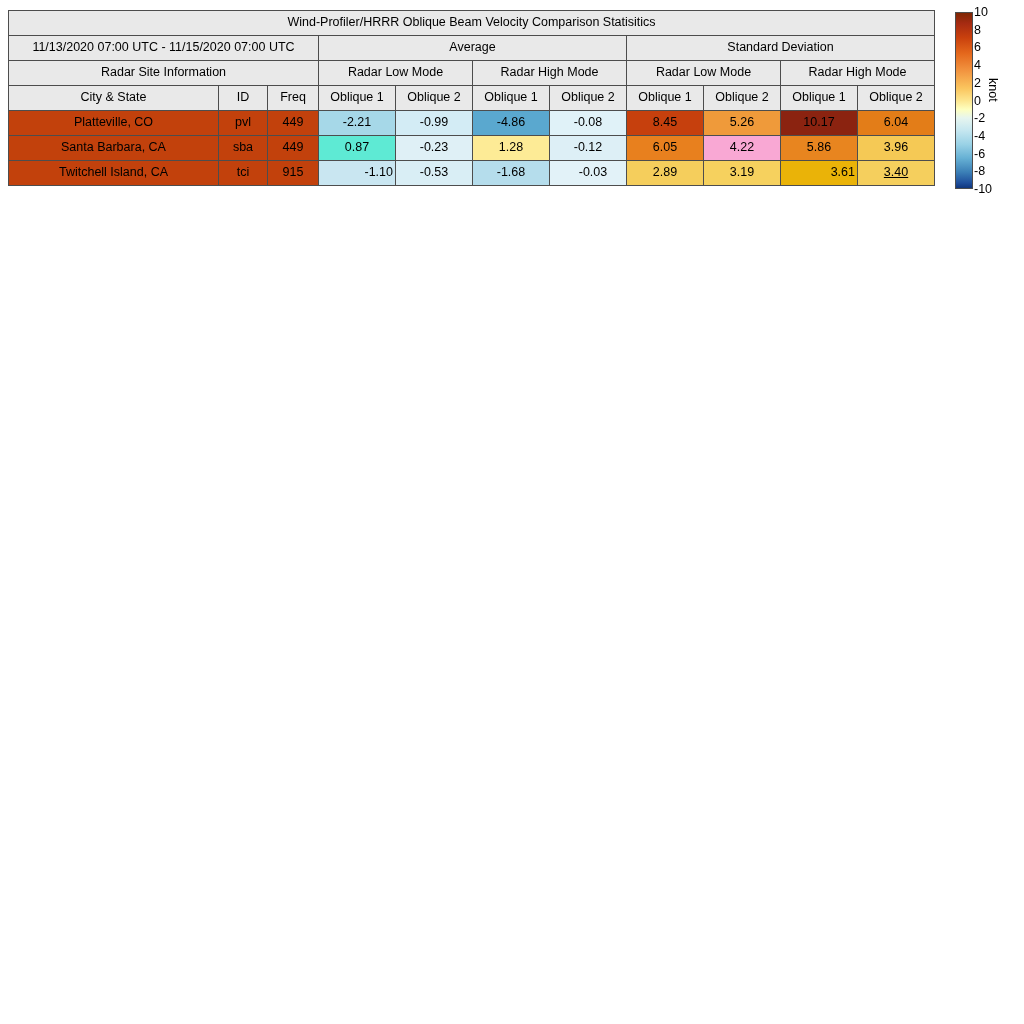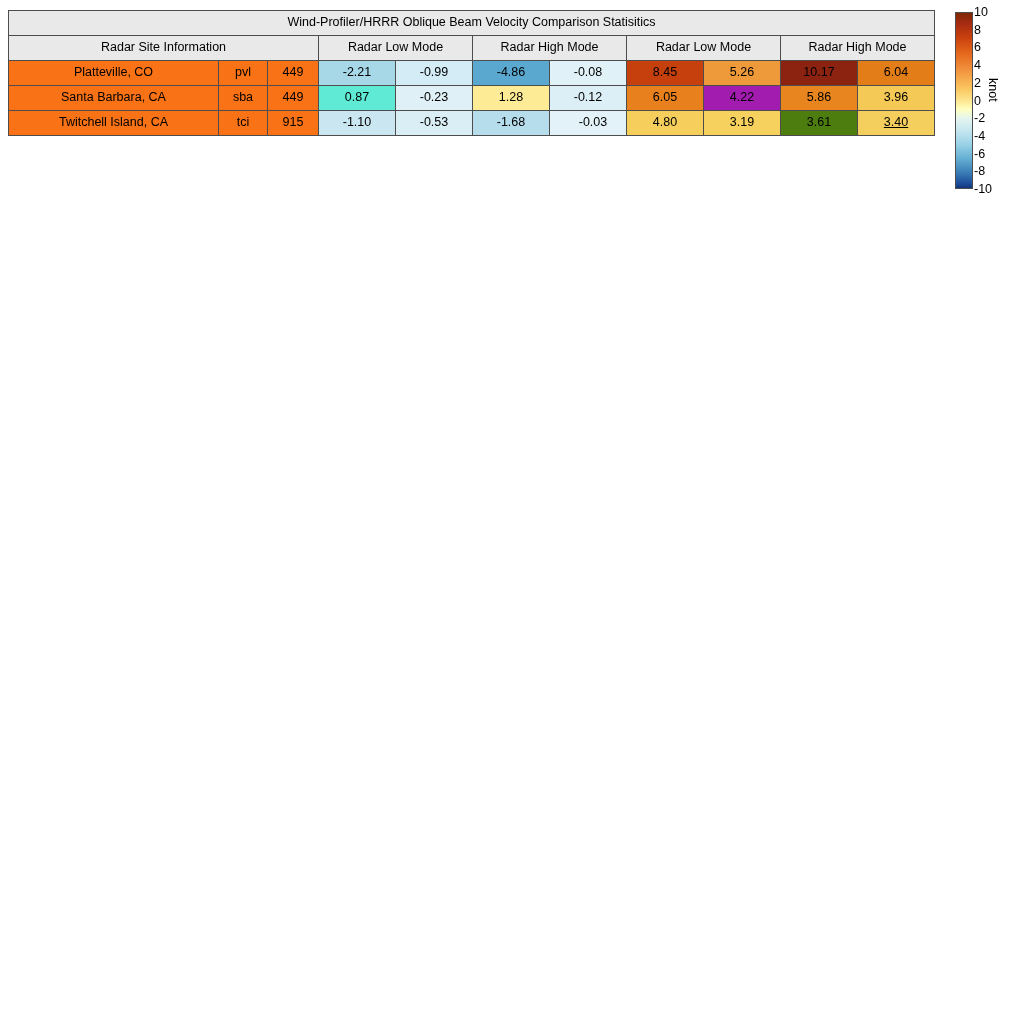--- a/index.html
+++ b/index.html
@@ -57,21 +57,21 @@
     height: 25px;
   }
 
   td.period-cell {
     background: #e9e9e9;
     text-align: left;
     padding-left: 6px;
   }
 
   td.site-name {
-    background: #f97316;
+    background: #c2410c;
   }
 
   td.val {
     color: #000000;
   }
 
   
   col.c-city  { width: 210px; }
   col.c-id    { width: 49px; }
   col.c-freq  { width: 51px; }
@@ -153,29 +153,47 @@
         <col class="c-data">
           <col class="c-data">
           <col class="c-data">
           <col class="c-data">
       </colgroup>
       <tbody>
         <tr>
           <td class="title-cell" colspan="11">Wind-Profiler/HRRR Oblique Beam Velocity Comparison Statisitics</td>
         </tr>
 
+        <tr>
+          <td class="period-cell" colspan="3">11/13/2020 07:00 UTC - 11/15/2020 07:00 UTC</td>
+          <td class="hdr" colspan="4">Average</td>
+          <td class="hdr" colspan="4">Standard Deviation</td>
+        </tr>
 
         <tr>
           <td class="hdr" colspan="3">Radar Site Information</td>
           <td class="hdr" colspan="2">Radar Low Mode</td>
           <td class="hdr" colspan="2">Radar High Mode</td>
           <td class="hdr" colspan="2">Radar Low Mode</td>
           <td class="hdr" colspan="2">Radar High Mode</td>
         </tr>
 
+        <tr>
+          <td class="hdr">City &amp; State</td>
+          <td class="hdr">ID</td>
+          <td class="hdr">Freq</td>
+          <td class="hdr">Oblique 1</td>
+          <td class="hdr">Oblique 2</td>
+          <td class="hdr">Oblique 1</td>
+          <td class="hdr">Oblique 2</td>
+          <td class="hdr">Oblique 1</td>
+          <td class="hdr">Oblique 2</td>
+          <td class="hdr">Oblique 1</td>
+          <td class="hdr">Oblique 2</td>
+        </tr>
 
         <tr>
           <td class="site-name">Platteville, CO</td>
           <td class="site-name">pvl</td>
           <td class="site-name">449</td>
           <td class="val" style="background-color: rgb(166, 216, 232);">-2.21</td>
           <td class="val" style="background-color: rgb(211, 236, 245);">-0.99</td>
           <td class="val" style="background-color: rgb(90, 168, 207);">-4.86</td>
           <td class="val" style="background-color: rgb(224, 242, 248);">-0.08</td>
           <td class="val" style="background-color: rgb(198, 64, 13);">8.45</td>
@@ -186,36 +204,36 @@
 
         <tr>
           <td class="site-name">Santa Barbara, CA</td>
           <td class="site-name">sba</td>
           <td class="site-name">449</td>
           <td class="val" style="background-color: #5eead4;">0.87</td>
           <td class="val" style="background-color: rgb(223, 240, 246);">-0.23</td>
           <td class="val" style="background-color: rgb(253, 235, 150);">1.28</td>
           <td class="val" style="background-color: rgb(221, 239, 246);">-0.12</td>
           <td class="val" style="background-color: rgb(232, 128, 30);">6.05</td>
-          <td class="val" style="background-color: #a21caf;">4.22</td>
+          <td class="val" style="background-color: #f9a8d4;">4.22</td>
           <td class="val" style="background-color: rgb(232, 133, 31);">5.86</td>
           <td class="val" style="background-color: rgb(245, 201, 85);">3.96</td>
         </tr>
 
         <tr>
           <td class="site-name">Twitchell Island, CA</td>
           <td class="site-name">tci</td>
           <td class="site-name">915</td>
-          <td class="val" style="background-color: rgb(201, 230, 241);">-1.10</td>
+          <td class="val" style="background-color: rgb(201, 230, 241); text-align: right;">-1.10</td>
           <td class="val" style="background-color: rgb(217, 238, 245);">-0.53</td>
           <td class="val" style="background-color: rgb(181, 221, 236);">-1.68</td>
           <td class="val" style="background-color: rgb(226, 242, 248); padding-left: 12px;">-0.03</td>
-          <td class="val" style="background-color: rgb(245, 206, 92);">4.80</td>
+          <td class="val" style="background-color: rgb(245, 206, 92);">2.89</td>
           <td class="val" style="background-color: rgb(246, 209, 94);">3.19</td>
-          <td class="val" style="background-color: #4d7c0f;">3.61</td>
+          <td class="val" style="background-color: #eab308; text-align: right;">3.61</td>
           <td class="val" style="background-color: rgb(245, 207, 93); text-decoration: underline;">3.40</td>
         </tr>
       </tbody>
     </table>
   </div>
 
   <div id="colorbar"></div>
   <div id="cb-ticks">
       <div class="cb-tick" style="top: 2px;">10</div>
       <div class="cb-tick" style="top: 19.7px;">8</div>

